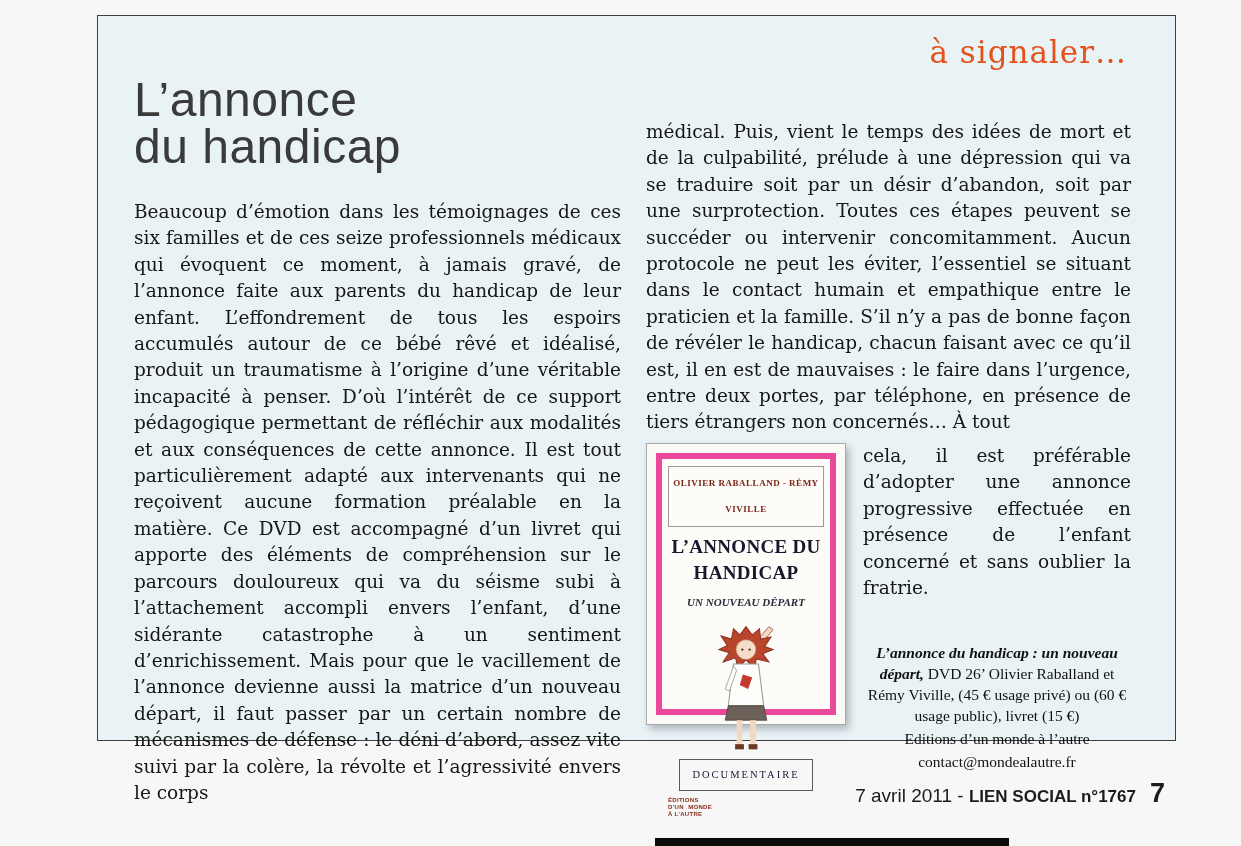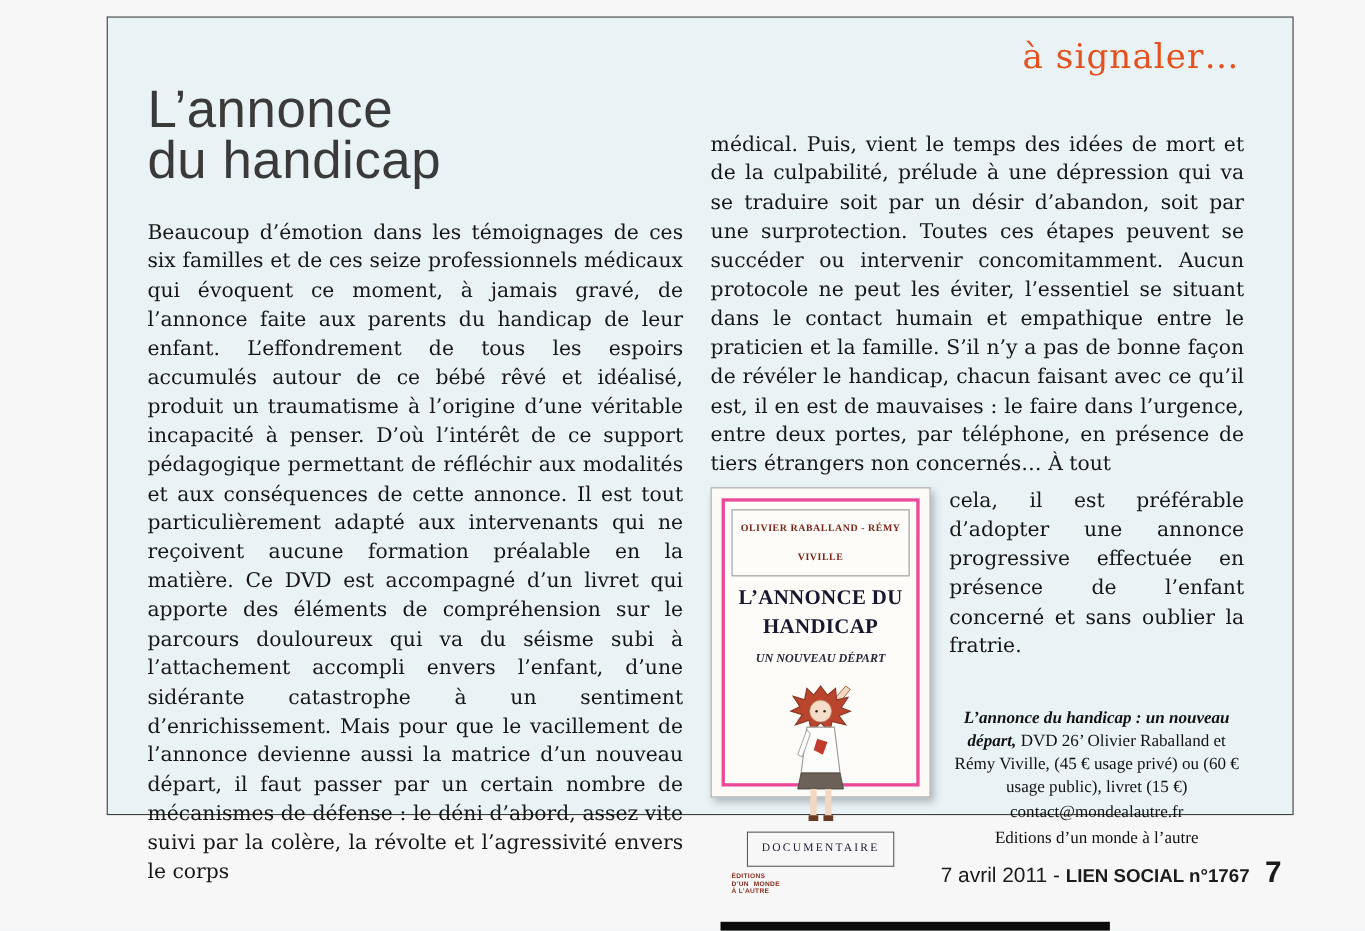--- a/index.html
+++ b/index.html
@@ -54,21 +54,21 @@
   
   .dvd-cover {
     width:200px; height:282px;
     background:#fbfaf6;
     border:1px solid #a8a8a8;
     box-shadow:3px 4px 7px rgba(60,70,80,0.35);
     padding:9px 9px;
   }
   .dvd-inner {
     width:100%; height:100%;
-    border:3px solid #ec4899;
+    border:6px solid #ec4899;
     padding:7px 6px 5px 6px;
     display:flex; flex-direction:column; align-items:center;
     background:#fdfcf9;
   }
   .dvd-authors {
     width:100%; text-align:center;
     border:1px solid #9a9a9a;
     padding:3px 2px;
     font-family:"Liberation Serif", serif;
     font-size:9px; font-weight:bold; letter-spacing:0.5px;
@@ -165,22 +165,22 @@
             <div class="dvd-publisher">Éditions d’un monde à l’autre</div>
           </div>
         </div>
       </div>
 
       <div class="beside">
         <p>cela, il est préférable d’adopter une annonce progressive effectuée en présence de l’enfant concerné et sans oublier la fratrie.</p>
 
         <div class="caption">
           <span class="cap-lead">L’annonce du handicap : un nouveau départ,</span><span> DVD 26’ Olivier Raballand et Rémy Viville, (45 € usage privé) ou (60 € usage public), livret (15 €)</span>
+          <div class="cap-line">Editions d’un monde à l’autre</div>
           <div class="cap-line">contact@mondealautre.fr</div>
-          <div class="cap-line">Editions d’un monde à l’autre</div>
         </div>
       </div>
 
     </div>
   </div>
 
 </div>
 
 <div class="footer">
   <span class="date">7 avril 2011 - </span>

